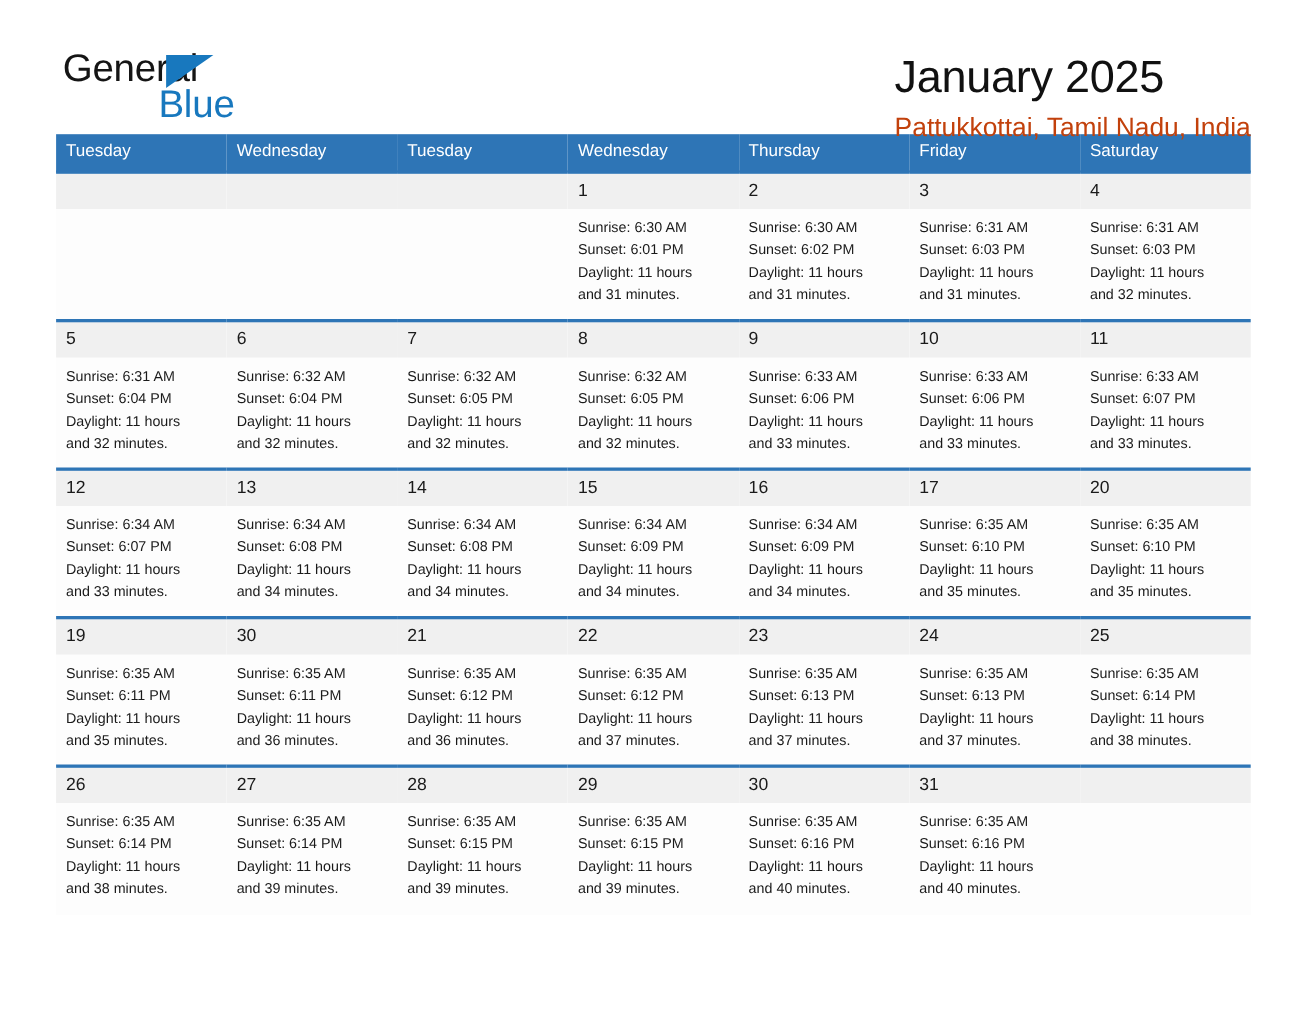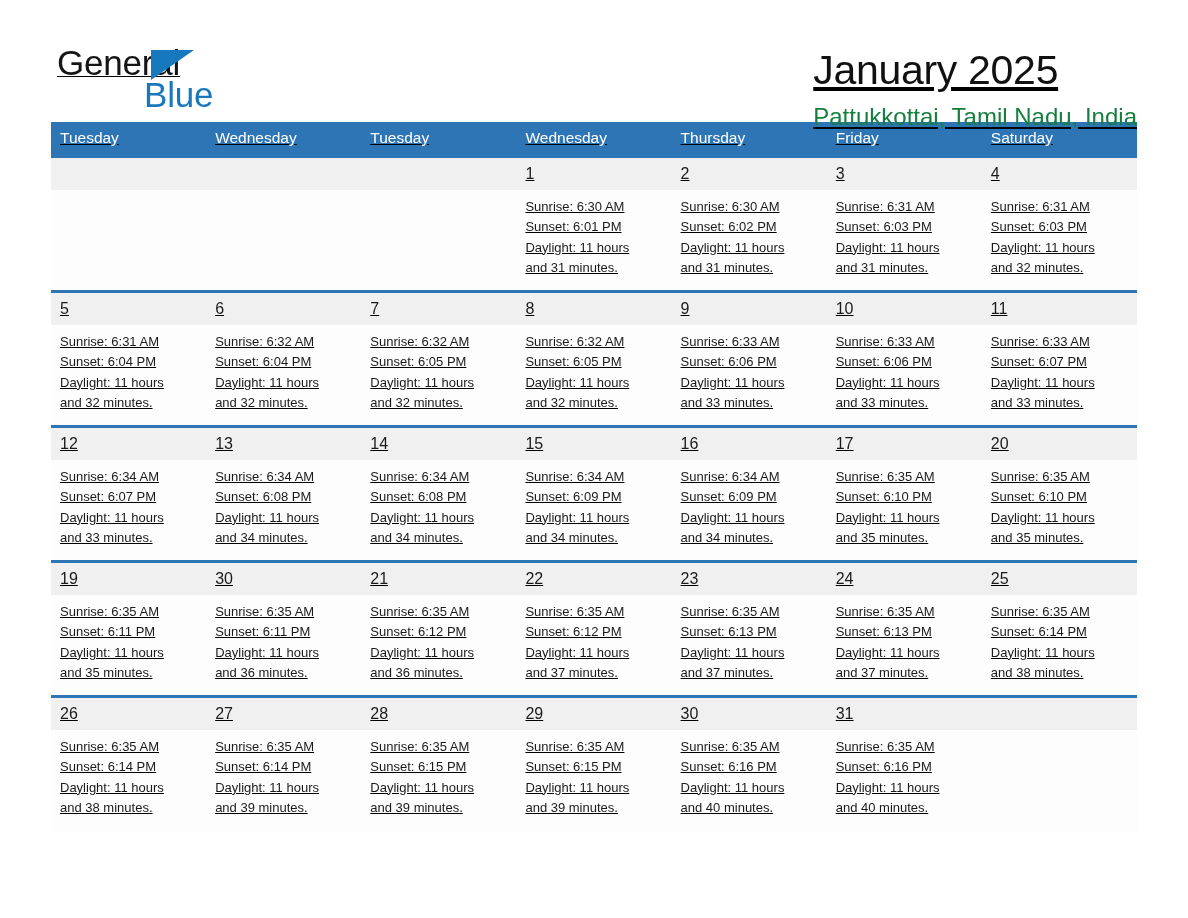--- a/index.html
+++ b/index.html
@@ -14,21 +14,20 @@
     height: 918px;
     font-family: "Liberation Sans", sans-serif;
     color: #000000;
     overflow: hidden;
   }
   .page {
     position: relative;
     width: 1188px;
     height: 742px;
     padding: 0;
-    text-decoration: underline;
   }
 
   
   .header {
     display: flex;
     align-items: flex-start;
     justify-content: space-between;
     padding: 44px 51px 0 57px;
     height: 115px;
   }
@@ -73,21 +72,21 @@
     line-height: 48px;
     font-weight: 400;
     color: #111111;
     letter-spacing: -0.3px;
   }
   .cal-subtitle {
     margin-top: 9px;
     font-size: 24px;
     line-height: 28px;
     font-weight: 400;
-    color: #15803d;
+    color: #c2410c;
   }
 
   
   .calendar {
     margin: 7px 51px 0 51px;
     width: 1086px;
     border-collapse: collapse;
     table-layout: fixed;
   }
   .calendar th {

